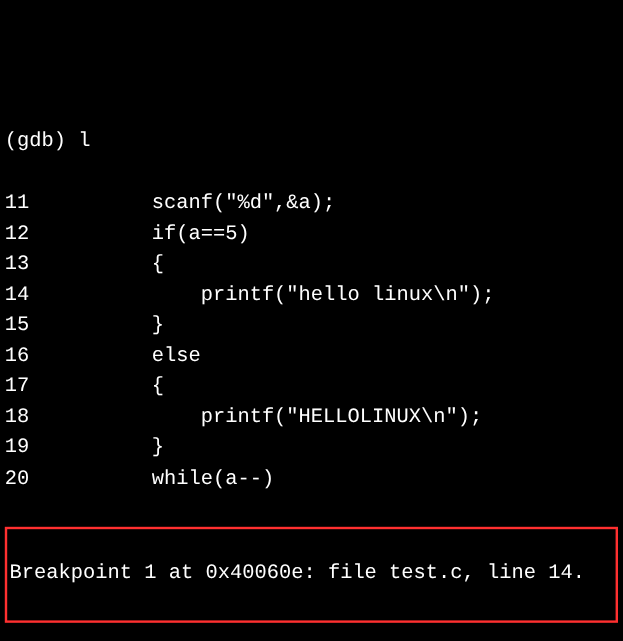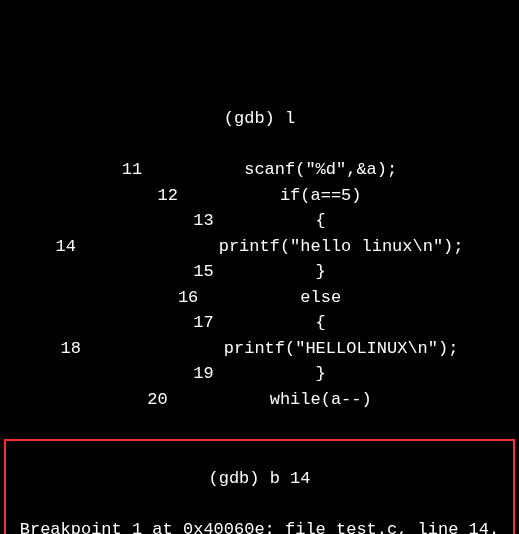--- a/index.html
+++ b/index.html
@@ -14,37 +14,35 @@
       font-size: 17px;
       line-height: 1.5;
       padding: 4px;
       width: 519px;
       height: 534px;
       overflow: hidden;
       white-space: pre;
     }
     .line {
       display: block;
-      text-align: center;
     }
     .highlight-box {
       border: 2px solid #ff3030;
       margin: 1px 0;
       padding: 0 2px;
     }
   </style>
 </head>
 <body>
 
 
 
 <span class="line">(gdb) l</span>
 <div id="listing1"><span class="line">11          scanf("%d",&amp;a);</span><span class="line">12          if(a==5)</span><span class="line">13          {</span><span class="line">14              printf("hello linux\n");</span><span class="line">15          }</span><span class="line">16          else</span><span class="line">17          {</span><span class="line">18              printf("HELLOLINUX\n");</span><span class="line">19          }</span><span class="line">20          while(a--)</span></div>
 <div class="highlight-box">
-<span class="line">(gdb) b 14</span>
 <span class="line">Breakpoint 1 at 0x40060e: file test.c, line 14.</span>
 </div>
 
 
 
 
 
 
 
 

